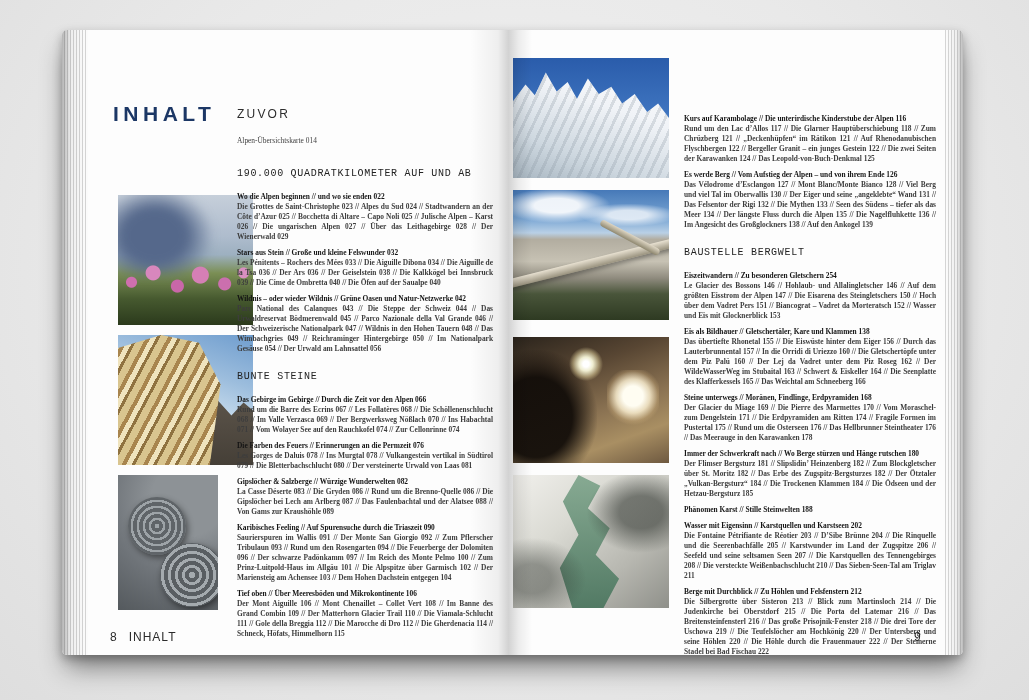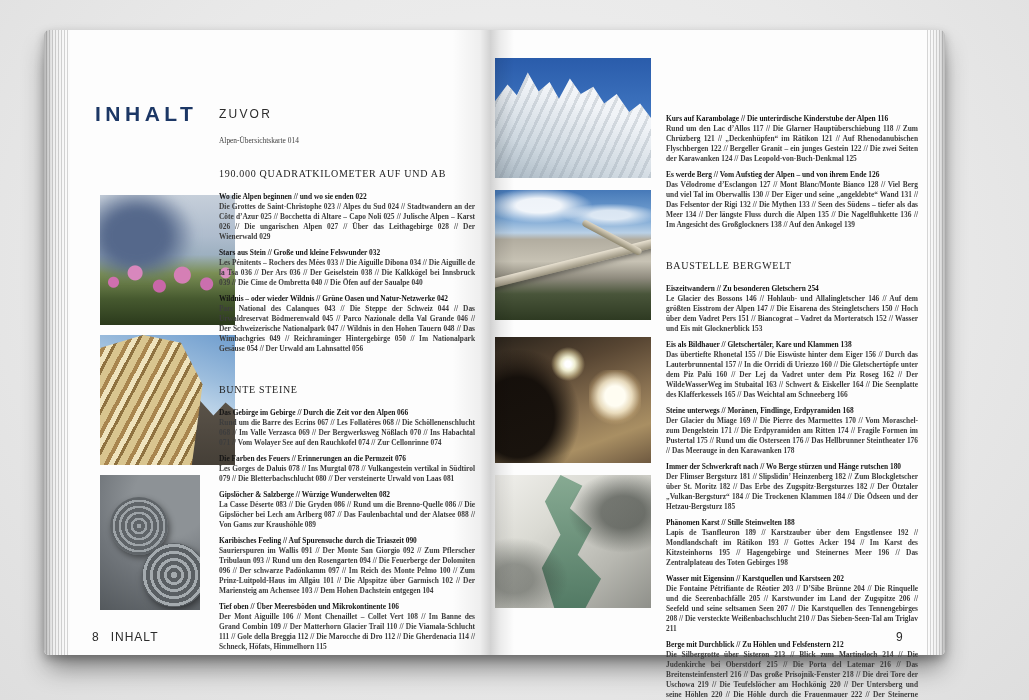--- a/index.html
+++ b/index.html
@@ -1,20 +1,20 @@
 <!DOCTYPE html>
 <html><head>
 <meta charset="utf-8">
 <style>
   html,body{margin:0;padding:0;background:#e7e7e7;}
   body{width:1029px;height:700px;overflow:hidden;font-family:"Liberation Serif",serif;}
   .stage{position:relative;width:1029px;height:700px;
     background:radial-gradient(ellipse at 50% 38%, #f1f1f1 0%, #e9e9e9 55%, #dedede 100%);}
   
-  .book{position:absolute;left:44px;top:30px;width:901px;height:625px;background:#fdfdfd;
+  .book{position:absolute;left:62px;top:30px;width:901px;height:625px;background:#fdfdfd;
     border-radius:5px;box-shadow:0 16px 26px -4px rgba(0,0,0,.45), 0 4px 10px rgba(0,0,0,.25);}
   .book::after{content:"";position:absolute;left:4px;right:4px;bottom:-4px;height:7px;
     background:linear-gradient(#4a4a4a,#101010);border-radius:0 0 6px 6px;z-index:-1;}
   .edge{position:absolute;top:0;bottom:0;z-index:4;}
   .edge-left{left:0;width:26px;border-radius:5px 0 0 5px;
     background:linear-gradient(to right, rgba(0,0,0,.28) 0, rgba(0,0,0,.05) 35%, rgba(0,0,0,0) 90%),
       repeating-linear-gradient(to right,#fbfbfb 0 2px,#d3d3d3 2px 3px);}
   .edge-right{right:0;width:18px;border-radius:0 5px 5px 0;
     background:linear-gradient(to left, rgba(0,0,0,.25) 0, rgba(0,0,0,.05) 35%, rgba(0,0,0,0) 90%),
       repeating-linear-gradient(to left,#fbfbfb 0 2px,#d5d5d5 2px 3px);}
@@ -25,22 +25,22 @@
   .page-right{left:451px;width:432px;}
 
   
   .inhalt{position:absolute;left:25px;top:72px;margin:0;z-index:2;
     font-family:"Liberation Sans",sans-serif;font-size:21px;font-weight:bold;letter-spacing:4.5px;color:#1c3765;}
   .text-col{position:absolute;z-index:2;}
   .left-text{left:149px;top:77px;width:256px;}
   .right-text{left:171px;top:84px;width:252px;}
   .kicker{font-family:"Liberation Sans",sans-serif;font-size:12px;letter-spacing:2.2px;color:#2d2d2d;margin-bottom:15px;}
   .note{font-size:7.4px;color:#3e3e3e;margin-bottom:23px;}
-  .chapter-head{font-family:Liberation Serif, serif;font-size:10px;letter-spacing:.7px;color:#222;margin-bottom:13px;}
-  .chapter-head.mt{margin-top:30px;}
+  .chapter-head{font-family:Liberation Mono, monospace;font-size:10px;letter-spacing:.7px;color:#222;margin-bottom:13px;}
+  .chapter-head.mt{margin-top:17px;}
   .blk{margin-bottom:6px;}
   .bt{font-size:7.4px;font-weight:bold;color:#141414;line-height:10px;}
   .bb{font-size:7.4px;color:#3d3d3d;line-height:10px;text-align:justify;font-weight:bold;}
   .footer{position:absolute;z-index:2;font-family:"Liberation Sans",sans-serif;font-size:12px;color:#2b2b2b;}
   .footer-left{left:22px;top:600px;}
   .footer-left .lbl{margin-left:12px;letter-spacing:1px;}
   .footer-right{left:401px;top:600px;}
 
   
   .photo{position:absolute;overflow:hidden;z-index:1;}
@@ -224,21 +224,20 @@
         <div class="blk">
           <div class="bt">Steine unterwegs // Moränen, Findlinge, Erdpyramiden 168</div>
           <div class="bb">Der Glacier du Miage 169 // Die Pierre des Marmettes 170 // Vom Moraschel- zum Dengelstein 171 // Die Erdpyramiden am Ritten 174 // Fragile Formen im Pustertal 175 // Rund um die Osterseen 176 // Das Hellbrunner Steintheater 176 // Das Meerauge in den Karawanken 178</div>
         </div>
         <div class="blk">
           <div class="bt">Immer der Schwerkraft nach // Wo Berge stürzen und Hänge rutschen 180</div>
           <div class="bb">Der Flimser Bergsturz 181 // Slipslidin’ Heinzenberg 182 // Zum Blockgletscher über St. Moritz 182 // Das Erbe des Zugspitz-Bergsturzes 182 // Der Ötztaler „Vulkan-Bergsturz“ 184 // Die Trockenen Klammen 184 // Die Ödseen und der Hetzau-Bergsturz 185</div>
         </div>
         <div class="blk">
           <div class="bt">Phänomen Karst // Stille Steinwelten 188</div>
-          <div class="bb">Lapis de Tsanfleuron 189 // Karstzauber über dem Engstlensee 192 // Mondlandschaft im Rätikon 193 // Gottes Acker 194 // Im Karst des Kitzsteinhorns 195 // Hagengebirge und Steinernes Meer 196 // Das Zentralplateau des Toten Gebirges 198</div>
         </div>
         <div class="blk">
           <div class="bt">Wasser mit Eigensinn // Karstquellen und Karstseen 202</div>
           <div class="bb">Die Fontaine Pétrifiante de Réotier 203 // D’Sibe Brünne 204 // Die Rinquelle und die Seerenbachfälle 205 // Karstwunder im Land der Zugspitze 206 // Seefeld und seine seltsamen Seen 207 // Die Karstquellen des Tennengebirges 208 // Die versteckte Weißenbachschlucht 210 // Das Sieben-Seen-Tal am Triglav 211</div>
         </div>
         <div class="blk">
           <div class="bt">Berge mit Durchblick // Zu Höhlen und Felsfenstern 212</div>
           <div class="bb">Die Silbergrotte über Sisteron 213 // Blick zum Martinsloch 214 // Die Judenkirche bei Oberstdorf 215 // Die Porta del Latemar 216 // Das Breitensteinfensterl 216 // Das große Prisojnik-Fenster 218 // Die drei Tore der Uschowa 219 // Die Teufelslöcher am Hochkönig 220 // Der Untersberg und seine Höhlen 220 // Die Höhle durch die Frauenmauer 222 // Der Steinerne Stadel bei Bad Fischau 222</div>
         </div>
       </div>

